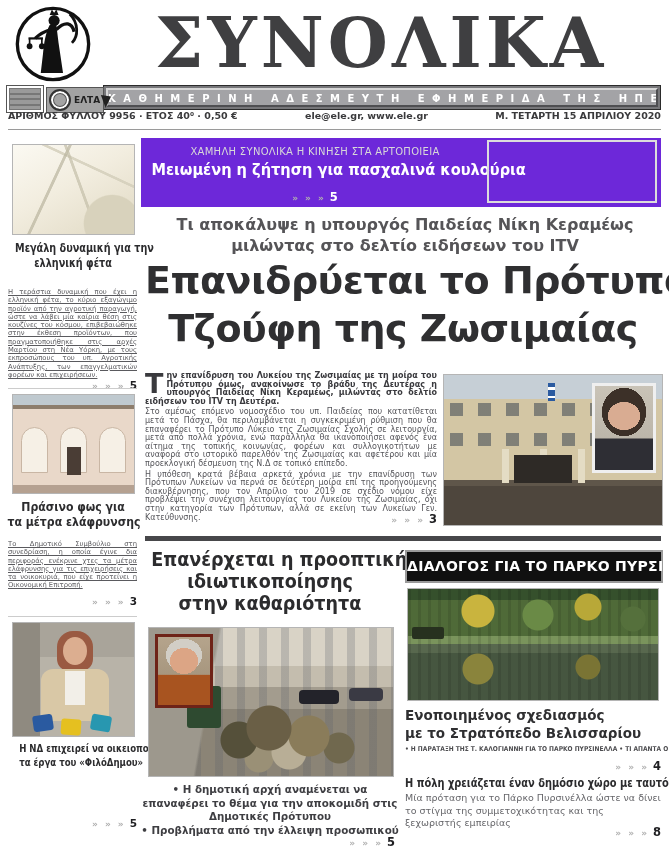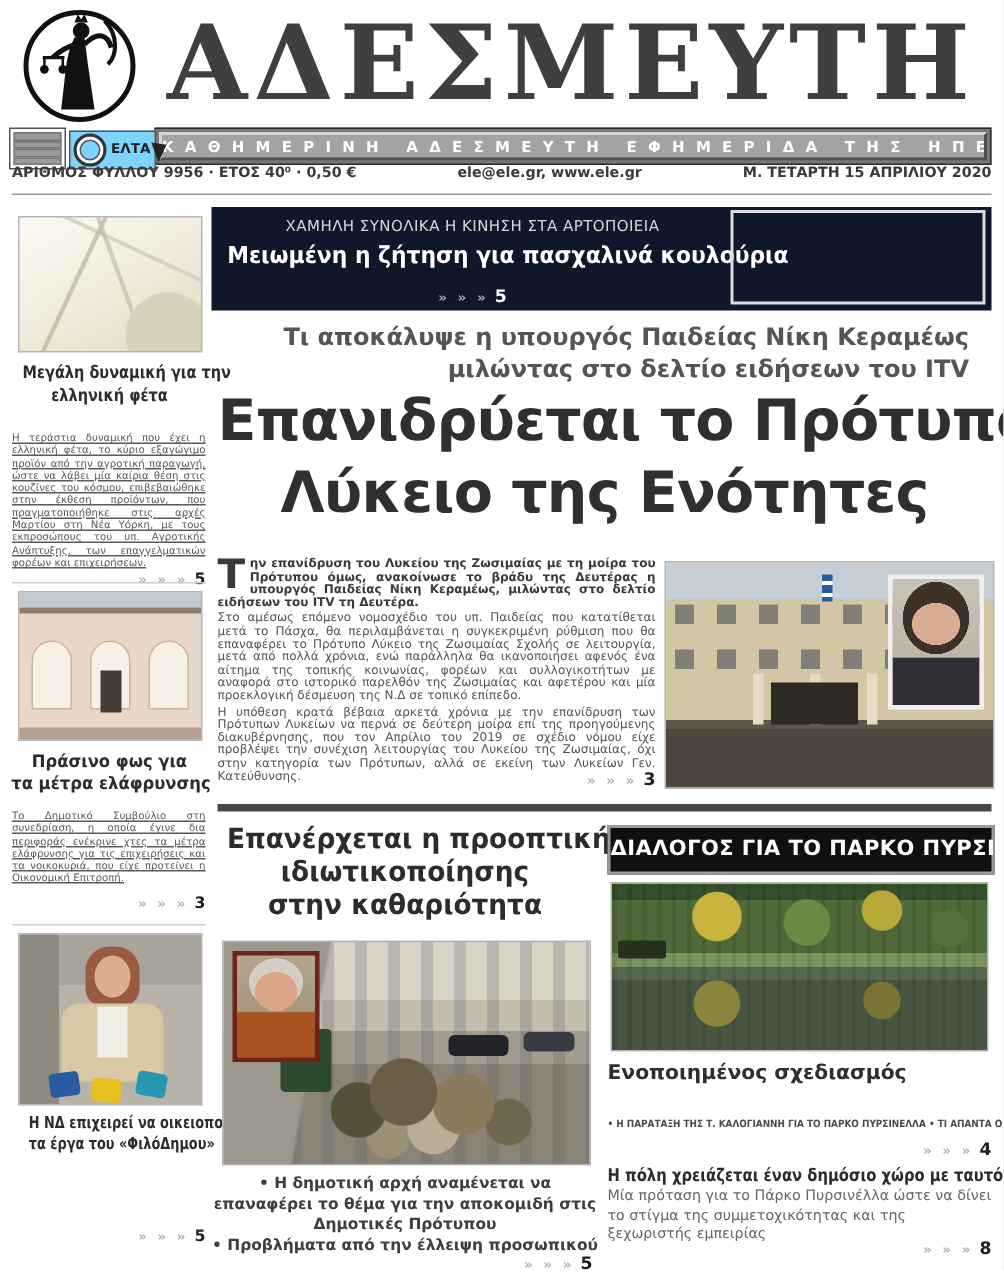--- a/index.html
+++ b/index.html
@@ -11,36 +11,36 @@
   .logo-circle{left:14px;top:5px;width:78px;height:78px;}
   .masthead-title{left:98px;top:0;width:566px;height:84px;line-height:86px;text-align:center;
       font-family:"DejaVu Serif","Liberation Serif",serif;font-weight:bold;font-size:69px;
       letter-spacing:4px;color:#3f3f41;white-space:nowrap;}
   .subtitle-outer{left:103px;top:85px;width:558px;height:25px;border:1px solid #2b2b2b;background:#77777a;box-sizing:border-box;padding:2px;}
   .subtitle-inner{width:100%;height:100%;box-sizing:border-box;background:#a3a3a6;
       border-top:2px solid #d6d6d6;border-left:2px solid #d6d6d6;border-bottom:2px solid #4f4f52;border-right:2px solid #4f4f52;
       color:#ffffff;font-weight:bold;font-size:10px;letter-spacing:7.5px;text-align:center;line-height:17px;white-space:nowrap;overflow:hidden;}
   .stamp1{left:6px;top:85px;width:38px;height:28px;border:1px solid #555;box-sizing:border-box;padding:2px;display:flex;flex-direction:column;justify-content:space-between;background:#fff;}
   .stamp1 div{height:4px;background:#9a9a9a;border:0.5px solid #777;}
-  .stamp2{left:46px;top:87px;width:58px;height:26px;border:1px solid #555;box-sizing:border-box;background:#7dd3fc;display:flex;align-items:center;gap:3px;padding:1px 2px;}
+  .stamp2{left:46px;top:87px;width:58px;height:26px;border:1px solid #555;box-sizing:border-box;background:#a3a3a3;display:flex;align-items:center;gap:3px;padding:1px 2px;}
   .stamp-circle{width:18px;height:18px;border:2px solid #333;border-radius:50%;box-shadow:inset 0 0 0 2px #fff,inset 0 0 0 3px #555;flex:none;}
   .stamp-elta{font-size:9px;font-weight:bold;color:#222;}
   .stamp-wing{width:0;height:0;border-left:9px solid #222;border-top:5px solid transparent;border-bottom:9px solid transparent;transform:rotate(-20deg);}
   .info-row{left:8px;top:110px;width:653px;display:flex;justify-content:space-between;
       font-size:9.5px;font-weight:bold;color:#3a3a3c;}
   .head-rule{left:8px;top:129px;width:653px;height:1px;background:#9a9a9a;}
 
   
   .pageref{text-align:right;}
   .pageref .arrows{color:#b0b0b0;font-weight:bold;font-size:9px;letter-spacing:2px;}
   .pageref .num{color:#1f1f22;font-weight:bold;font-size:11.5px;margin-left:4px;}
   .pageref.center{text-align:center;}
 
   
-  .banner{left:141px;top:138px;width:520px;height:69px;background:#0f172a;}
+  .banner{left:141px;top:138px;width:520px;height:69px;background:#6d28d9;}
   .banner-textzone{position:absolute;left:0;top:0;width:348px;height:100%;text-align:center;}
   .banner-kicker{position:absolute;left:0;top:8px;width:100%;font-size:10px;color:#d8d8d8;letter-spacing:.3px;white-space:nowrap;}
   .banner-title{position:absolute;left:0;top:23px;width:100%;font-size:15.5px;font-weight:bold;color:#ffffff;white-space:nowrap;transform:scaleX(.94);}
   .banner .pageref{position:absolute;left:0;top:48px;width:100%;}
   .banner .pageref .num{color:#fff;}
   .banner-photo{position:absolute;left:346px;top:2px;width:170px;height:63px;border:2px solid #dcdcdc;box-sizing:border-box;
       background:
         radial-gradient(circle 12px at 24px 42px,#c89a58 0 5px,#e0bc80 5px 10px,#7a5a38 10px 12px,transparent 12px),
         radial-gradient(circle 12px at 55px 30px,#cfa260 0 5px,#e6c288 5px 10px,#7a5a38 10px 12px,transparent 12px),
         radial-gradient(circle 12px at 88px 44px,#c89a58 0 5px,#ddb878 5px 10px,#70523a 10px 12px,transparent 12px),
@@ -89,21 +89,21 @@
   .lc-b.b3{top:774px;}
   .lc-p{left:8px;width:129px;}
   .lc-p .num{font-size:10.5px;}
   .lc-p.p1{top:374px;}
   .lc-p.p2{top:590px;}
   .lc-p.p3{top:812px;}
   .lc-sep{left:8px;width:129px;height:1px;background:#cccccc;}
   .sep1{top:388px;}.sep2{top:616px;}
 
   
-  .main-kicker{left:136px;top:214px;width:510px;text-align:right;font-weight:bold;
+  .main-kicker{left:150px;top:214px;width:510px;text-align:center;font-weight:bold;
       font-size:16px;line-height:21px;color:#555457;}
   .main-kicker div{white-space:nowrap;}
   .main-headline{left:145px;top:256px;width:516px;text-align:center;font-weight:bold;
       font-size:38px;line-height:48px;color:#2f2f31;letter-spacing:-0.5px;}
   .main-headline div{white-space:nowrap;}
   .main-body{left:145px;top:372px;width:292px;font-size:8px;line-height:8.6px;text-align:justify;color:#55555a;}
   .main-body p{margin:0 0 2px 0;}
   .main-body .lead-p{font-weight:bold;color:#3a3a3e;}
   .dropcap{float:left;font-size:27px;line-height:23px;font-weight:bold;color:#3a3a3e;padding-right:3px;}
   .main-pageref{left:145px;top:508px;width:292px;}
@@ -192,21 +192,21 @@
       <path d="M32 18 C28 26 27 34 26 44 L24 61 L44 61 L40 34 L38 18 Z" fill="#111"></path>
       <path d="M38 22 C46 14 52 16 54 24" stroke="#111" stroke-width="3" fill="none"></path>
       <path d="M50 8 C58 16 58 28 52 34" stroke="#111" stroke-width="2.5" fill="none"></path>
       <path d="M33 22 C26 24 22 27 19 30" stroke="#111" stroke-width="3" fill="none"></path>
       <path d="M13 30 L26 30" stroke="#111" stroke-width="2"></path>
       <path d="M14 30 v5 M25 30 v5" stroke="#111" stroke-width="1.5"></path>
       <circle cx="14" cy="37" r="2.6" fill="#111"></circle>
       <circle cx="25" cy="37" r="2.6" fill="#111"></circle>
     </svg>
   </div>
-  <div class="abs masthead-title">ΑΔΕΣΜΕΥΤΗ</div>
+  <div class="abs masthead-title">ΣΥΝΟΛΙΚΑ</div>
   <div class="abs subtitle-outer">
     <div class="subtitle-inner">ΚΑΘΗΜΕΡΙΝΗ ΑΔΕΣΜΕΥΤΗ ΕΦΗΜΕΡΙΔΑ ΤΗΣ ΗΠΕΙΡΟΥ</div>
   </div>
   <div class="abs stamp1">
     <div></div>
       <div></div>
       <div></div>
       <div></div>
   </div>
   <div class="abs stamp2">
@@ -277,21 +277,21 @@
   <div class="abs pageref lc-p p3">
     <span class="arrows">» » »</span><span class="num">5</span>
   </div>
 
   <div class="abs main-kicker">
     <div>Τι αποκάλυψε η υπουργός Παιδείας Νίκη Κεραμέως</div>
     <div>μιλώντας στο δελτίο ειδήσεων του ITV</div>
   </div>
   <div class="abs main-headline">
     <div>Επανιδρύεται το Πρότυπο</div>
-    <div>Λύκειο της Ενότητες</div>
+    <div>Τζούφη της Ζωσιμαίας</div>
   </div>
   <div class="abs main-body">
     <p class="lead-p"><span class="dropcap">Τ</span><span>ην επανίδρυση του Λυκείου της Ζωσιμαίας με τη μοίρα του Πρότυπου όμως, ανακοίνωσε το βράδυ της Δευτέρας η υπουργός Παιδείας Νίκη Κεραμέως, μιλώντας στο δελτίο ειδήσεων του ITV τη Δευτέρα.</span></p>
     <p>Στο αμέσως επόμενο νομοσχέδιο του υπ. Παιδείας που κατατίθεται μετά το Πάσχα, θα περιλαμβάνεται η συγκεκριμένη ρύθμιση που θα επαναφέρει το Πρότυπο Λύκειο της Ζωσιμαίας Σχολής σε λειτουργία, μετά από πολλά χρόνια, ενώ παράλληλα θα ικανοποιήσει αφενός ένα αίτημα της τοπικής κοινωνίας, φορέων και συλλογικοτήτων με αναφορά στο ιστορικό παρελθόν της Ζωσιμαίας και αφετέρου και μία προεκλογική δέσμευση της Ν.Δ σε τοπικό επίπεδο.</p>
     <p>Η υπόθεση κρατά βέβαια αρκετά χρόνια με την επανίδρυση των Πρότυπων Λυκείων να περνά σε δεύτερη μοίρα επί της προηγούμενης διακυβέρνησης, που τον Απρίλιο του 2019 σε σχέδιο νόμου είχε προβλέψει την συνέχιση λειτουργίας του Λυκείου της Ζωσιμαίας, όχι στην κατηγορία των Πρότυπων, αλλά σε εκείνη των Λυκείων Γεν. Κατεύθυνσης.</p>
   </div>
   <div class="abs pageref main-pageref">
     <span class="arrows">» » »</span><span class="num">3</span>
   </div>
   <div class="abs school-photo">
@@ -325,20 +325,21 @@
   <div class="abs pageref clean-pageref">
     <span class="arrows">» » »</span><span class="num">5</span>
   </div>
 
   <div class="abs park-box">ΔΙΑΛΟΓΟΣ ΓΙΑ ΤΟ ΠΑΡΚΟ ΠΥΡΣΙΝΕΛΛΑ</div>
   <div class="abs park-photo">
     <div class="pergola"></div>
   </div>
   <div class="abs park-h1">
     <div>Ενοποιημένος σχεδιασμός</div>
+    <div>με το Στρατόπεδο Βελισσαρίου</div>
   </div>
   <div class="abs park-sub1">• Η ΠΑΡΑΤΑΞΗ ΤΗΣ Τ. ΚΑΛΟΓΙΑΝΝΗ ΓΙΑ ΤΟ ΠΑΡΚΟ ΠΥΡΣΙΝΕΛΛΑ • ΤΙ ΑΠΑΝΤΑ Ο ΔΗΜΟΣ</div>
   <div class="abs pageref park-p1">
     <span class="arrows">» » »</span><span class="num">4</span>
   </div>
   <div class="abs park-h2">Η πόλη χρειάζεται έναν δημόσιο χώρο με ταυτότητα</div>
   <div class="abs park-sub2">Μία πρόταση για το Πάρκο Πυρσινέλλα ώστε να δίνει το στίγμα της συμμετοχικότητας και της ξεχωριστής εμπειρίας</div>
   <div class="abs pageref park-p2">
     <span class="arrows">» » »</span><span class="num">8</span>
   </div>

